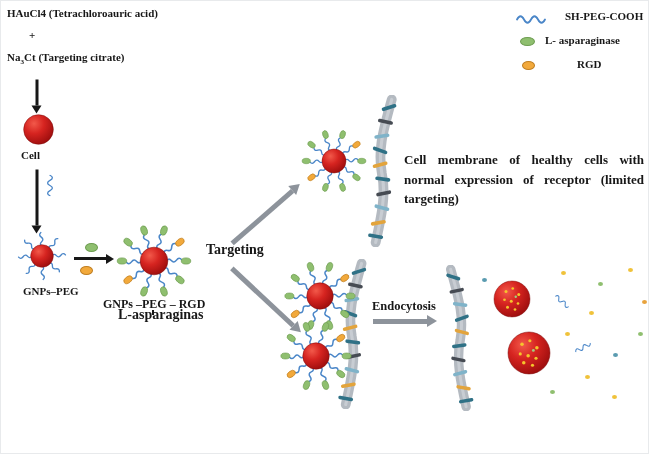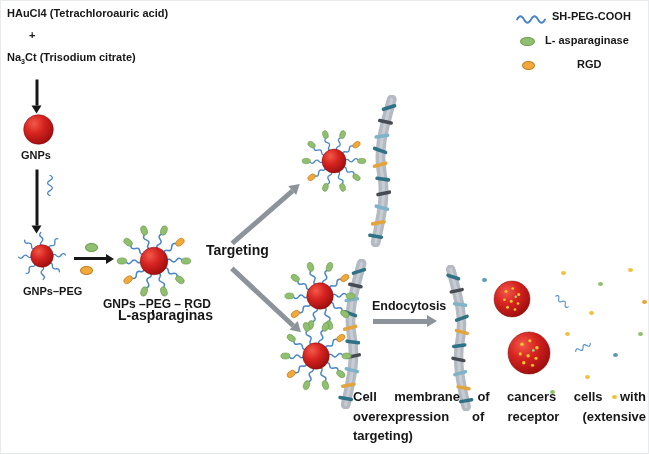--- a/index.html
+++ b/index.html
@@ -2,21 +2,21 @@
 <html style="--gnp-red: #c61616; --peg-blue: #4a86c8; --asp-green: #8fbf6f; --rgd-orange: #f2a93b; --membrane-gray: #b4bac1; --arrow-gray: #8d939b; --text-black: #171717;"><head>
 <meta charset="utf-8">
 <style>
   *{margin:0;padding:0;box-sizing:border-box}
   :root{
     --gnp-red:#c61616; --peg-blue:#4a86c8; --asp-green:#8fbf6f; --rgd-orange:#f2a93b;
     --membrane-gray:#b4bac1; --arrow-gray:#8d939b; --text-black:#171717;
   }
   body{background:#fff}
   .stage{position:relative;width:649px;height:454px;background:#fff;overflow:hidden;
-         font-family:Liberation Sans, sans-serif;border:1px solid #e8eaec}
+         font-family:Liberation Serif, serif;border:1px solid #e8eaec}
   .abs{position:absolute}
   .lbl{position:absolute;font-weight:700;font-size:11px;color:var(--text-black);
        white-space:nowrap;line-height:1.15}
   .caption{position:absolute;font-weight:700;font-size:13px;line-height:1.5;
            color:var(--text-black);text-align:justify}
   .arrow{position:absolute;height:3px;background:var(--text-black);transform-origin:0 50%}
   .arrow::after{content:"";position:absolute;left:100%;top:50%;transform:translateY(-50%);
                 width:0;height:0;border-left:8px solid var(--text-black);
                 border-top:5px solid transparent;border-bottom:5px solid transparent}
   .arrow.gray{height:4.5px;background:var(--arrow-gray)}
@@ -115,29 +115,29 @@
       <circle cx="37" cy="29" r="1.6" fill="#9fd07f"></circle>
     </symbol>
   </defs>
 </svg>
 
 <div class="stage">
 
   <div class="lbl" style="left:6px;top:6px">HAuCl4 (Tetrachloroauric acid)</div>
   <div class="lbl" style="left:28px;top:28px">+</div>
   <div class="lbl" style="left:6px;top:50px">
-    <span>Na</span><sub>3</sub><span>Ct (Trisodium citrate)</span>
+    <span>Na</span><sub>3</sub><span>Ct (Targeting citrate)</span>
   </div>
 
   <div class="arrow" style="left:36px;top:77px;width:26px;transform:rotate(90deg)"></div>
 
   <svg class="abs" style="left:21px;top:112px;width:33px;height:33px">
       <use href="#sym-gnp"></use>
     </svg>
-  <div class="lbl" style="left:20px;top:148px">GNPs</div>
+  <div class="lbl" style="left:20px;top:148px">Cell</div>
 
   <div class="arrow" style="left:36px;top:167px;width:56px;transform:rotate(90deg)"></div>
   <svg class="abs" style="left:38px;top:180px;width:22px;height:9px;transform:rotate(90deg)">
       <use href="#sym-squiggle"></use>
     </svg>
 
   <svg class="abs" style="left:7px;top:221px;width:68px;height:68px">
       <use href="#sym-gnp-peg"></use>
     </svg>
   <div class="lbl" style="left:22px;top:284px">GNPs–PEG</div>
@@ -156,20 +156,21 @@
   <div class="lbl" style="left:205px;top:241px;font-size:14px">Targeting</div>
   <div class="arrow gray" style="left:231px;top:240px;width:80px;transform:rotate(-41deg)"></div>
   <div class="arrow gray" style="left:231px;top:265px;width:84px;transform:rotate(43deg)"></div>
 
   <svg class="abs" style="left:294px;top:121px;width:78px;height:78px">
       <use href="#sym-conjugate"></use>
     </svg>
   <svg class="abs" style="left:354px;top:94px;width:52px;height:152px">
       <use href="#sym-membrane"></use>
     </svg>
+  <div class="caption" style="left:403px;top:149px;width:240px">Cell membrane of healthy cells with normal expression of receptor (limited targeting)</div>
 
   <svg class="abs" style="left:324px;top:258px;width:52px;height:150px">
       <use href="#sym-membrane"></use>
     </svg>
   <svg class="abs" style="left:276px;top:252px;width:86px;height:86px">
       <use href="#sym-conjugate"></use>
     </svg>
   <svg class="abs" style="left:272px;top:312px;width:86px;height:86px">
       <use href="#sym-conjugate"></use>
     </svg>
@@ -200,27 +201,26 @@
   <div class="speck y" style="left:627px;top:267px"></div>
   <div class="speck y" style="left:588px;top:310px"></div>
   <div class="speck o" style="left:641px;top:299px"></div>
   <div class="speck g" style="left:637px;top:331px"></div>
   <div class="speck t" style="left:612px;top:352px"></div>
   <div class="speck y" style="left:584px;top:374px"></div>
   <div class="speck g" style="left:549px;top:389px"></div>
   <div class="speck y" style="left:611px;top:394px"></div>
   <div class="speck y" style="left:564px;top:331px"></div>
 
-  <div class="caption" style="left:352px;top:386px;width:293px">Cell membrane of cancers cells with overexpression of receptor (extensive targeting)</div>
 
   <div>
     <svg class="abs" style="left:515px;top:13px;width:30px;height:11px">
         <use href="#sym-squiggle"></use>
       </svg>
-    <div class="lbl" style="left:551px;top:9px">SH-PEG-COOH</div>
+    <div class="lbl" style="left:564px;top:9px">SH-PEG-COOH</div>
 
     <div class="oval green" style="left:519px;top:36px;width:15px;height:9px"></div>
     <div class="lbl" style="left:544px;top:33px">L- asparaginase</div>
 
     <div class="oval orange" style="left:521px;top:60px;width:13px;height:9px"></div>
     <div class="lbl" style="left:576px;top:57px">RGD</div>
   </div>
 
 </div>
 

